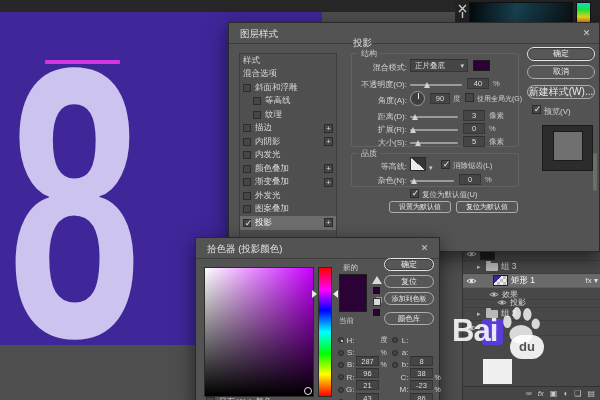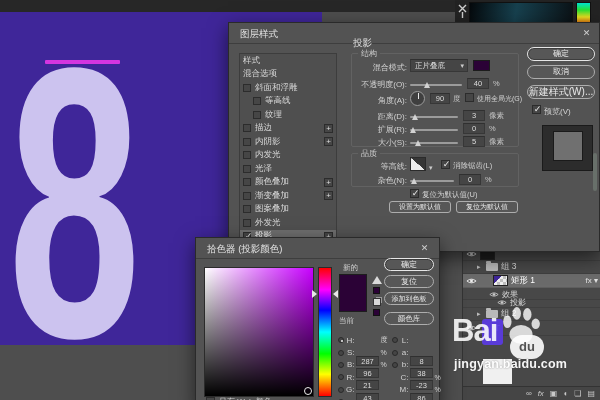--- a/index.html
+++ b/index.html
@@ -244,21 +244,20 @@
       <ellipse cx="20" cy="27" rx="11" ry="9"></ellipse>
           <ellipse cx="7" cy="15" rx="4" ry="6"></ellipse>
       <ellipse cx="16" cy="7" rx="4" ry="6"></ellipse>
           <ellipse cx="26" cy="8" rx="4" ry="6"></ellipse>
       <ellipse cx="34" cy="17" rx="4" ry="5"></ellipse>
         </g>
       </svg>
   </div>
   <div class="wm-du">du</div>
   <div class="wm-box"></div>
-  <div class="wm-url">jingyan.baidu.com</div>
 </div>
 
 <div class="abs dlg ls-dlg">
   <div class="dlg-title">图层样式</div>
   <div class="dlg-close" style="right:6px">✕</div>
 
   <div class="ls-list">
 
       <div class="srow">
 
@@ -301,47 +300,42 @@
         <span>内阴影</span>
         <span class="plus show">+</span>
       </div>
 
       <div class="srow">
         <span class="cb"></span>
         <span>内发光</span>
 
       </div>
 
-      <div class="srow">
-        <span class="cb"></span>
-        <span>光泽</span>
-
-      </div>
 
       <div class="srow">
         <span class="cb"></span>
         <span>颜色叠加</span>
         <span class="plus show">+</span>
       </div>
 
       <div class="srow">
         <span class="cb"></span>
         <span>渐变叠加</span>
         <span class="plus show">+</span>
       </div>
 
       <div class="srow">
         <span class="cb"></span>
+        <span>外发光</span>
+
+      </div>
+
+      <div class="srow">
+        <span class="cb"></span>
         <span>图案叠加</span>
-
-      </div>
-
-      <div class="srow">
-        <span class="cb"></span>
-        <span>外发光</span>
 
       </div>
 
       <div class="srow sel">
         <span class="cb on"></span>
         <span>投影</span>
         <span class="plus show">+</span>
       </div>
     </div>
 

